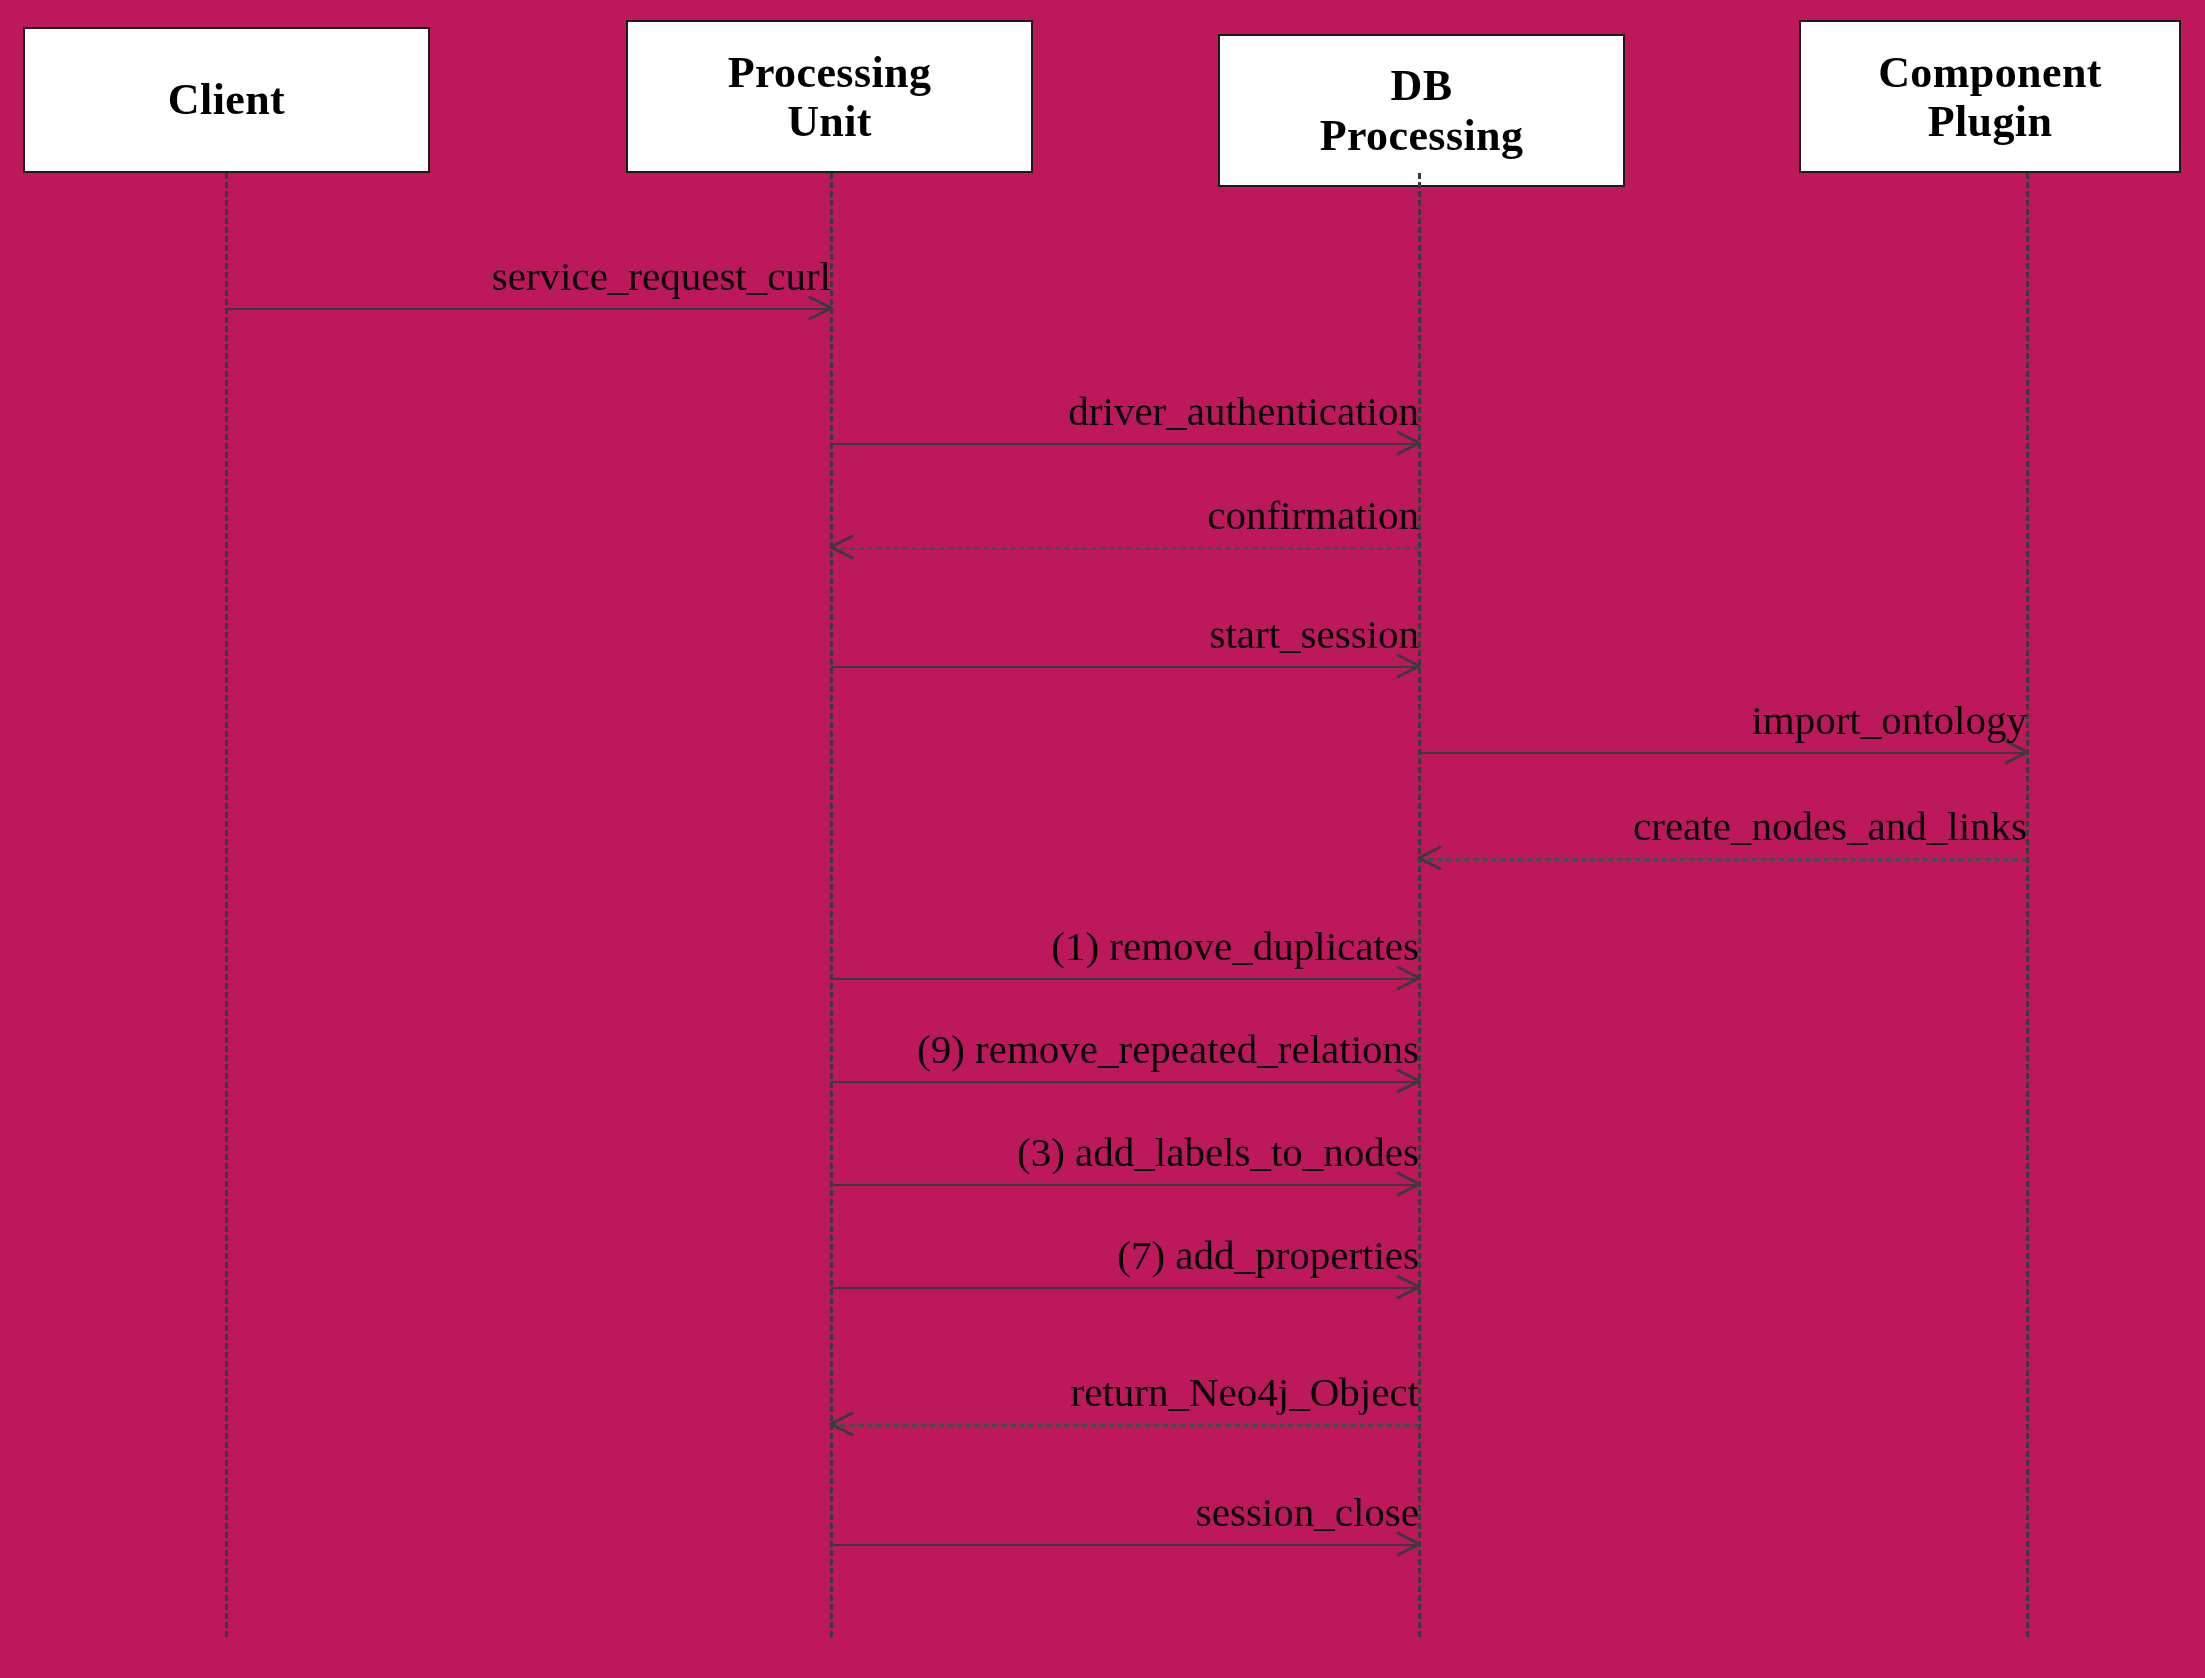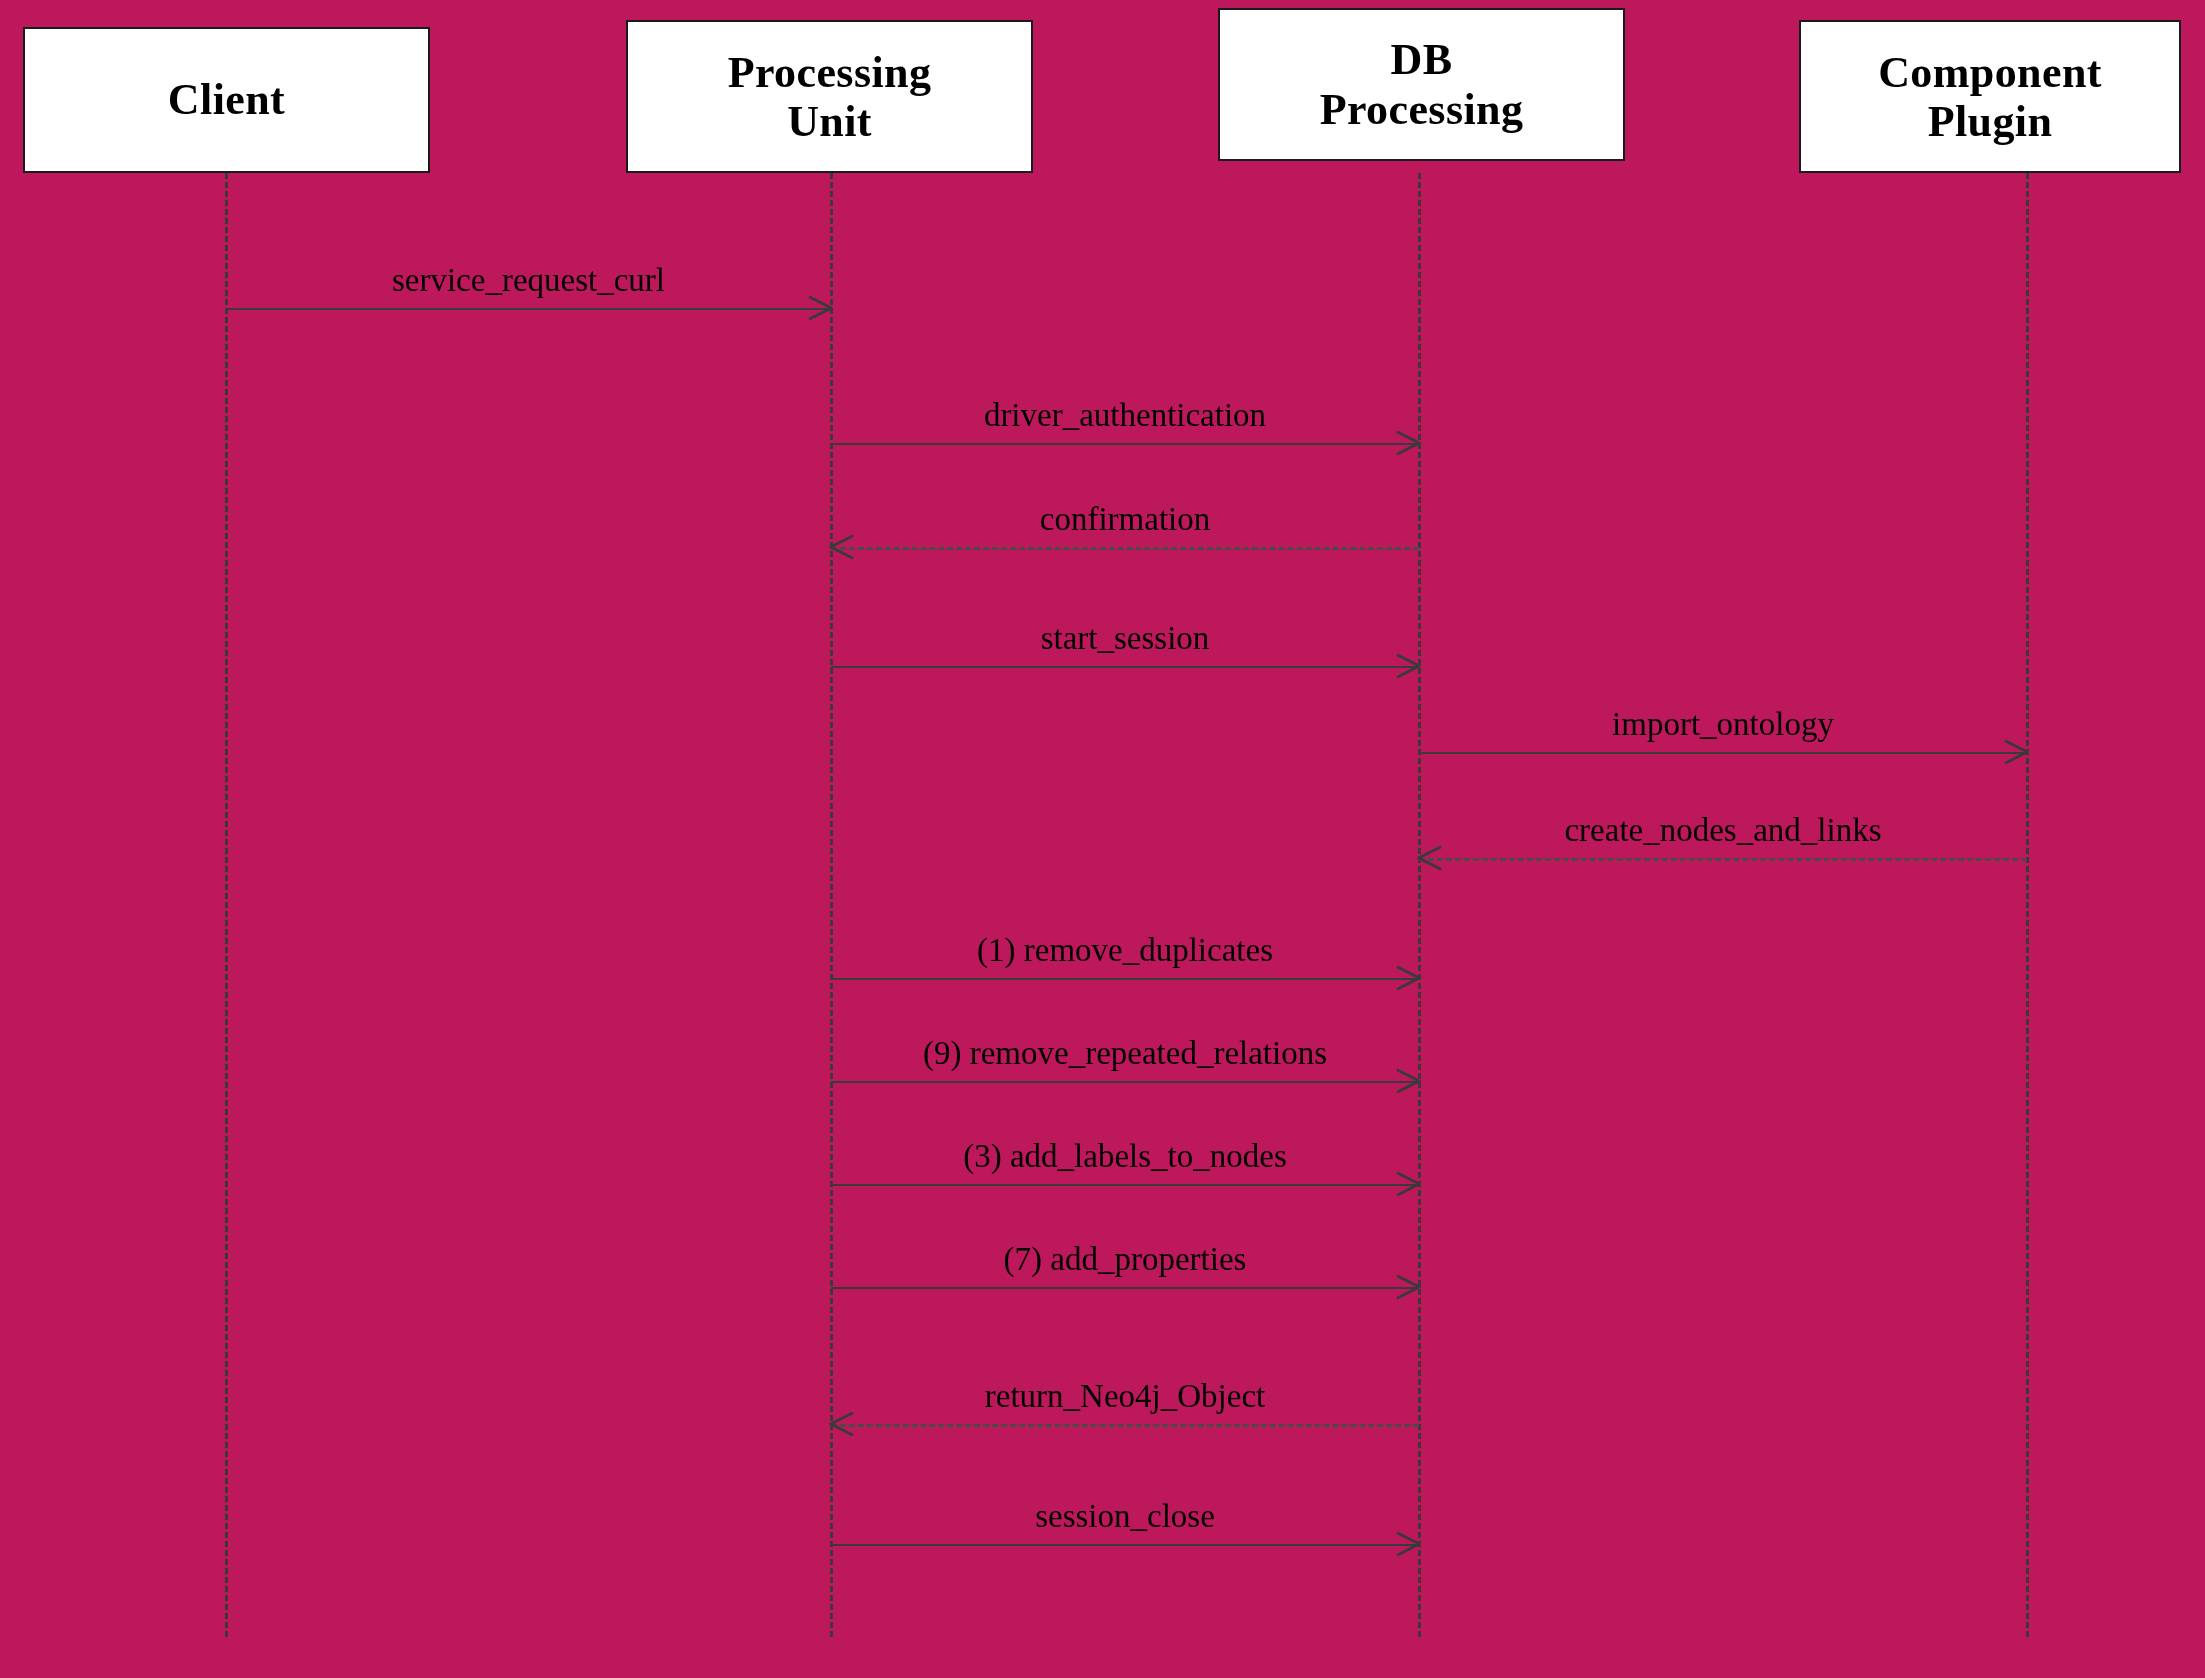--- a/index.html
+++ b/index.html
@@ -63,41 +63,41 @@
   }
   .msg.left .head {
     left: -2.4px;
   }
   .msg .head svg { display: block; }
   .msg .label {
     position: absolute;
     left: 0;
     width: 100%;
     bottom: 11.4px;
-    text-align: center;
-    font-size: 33px;
+    text-align: right;
+    font-size: 41px;
     color: #000000;
     white-space: nowrap;
     line-height: 1;
   }
 </style>
 </head>
 <body>
 
 <div id="canvas">
     <div class="actor-box" style="left: 23px; top: 27px; width: 407px; height: 146px;">
       <span>Client</span>
     </div>
     <div class="lifeline" style="left: 225px; top: 173px; height: 1464px;"></div>
     <div class="actor-box" style="left: 626px; top: 20.3px; width: 407px; height: 153px;">
       <span>Processing</span>
       <span class="line2">Unit</span>
     </div>
     <div class="lifeline" style="left: 830px; top: 173px; height: 1464px;"></div>
-    <div class="actor-box" style="left: 1218px; top: 8px; width: 407px; height: 153px;">
+    <div class="actor-box" style="left: 1218px; top: 34px; width: 407px; height: 153px;">
       <span>DB</span>
       <span class="line2">Processing</span>
     </div>
     <div class="lifeline" style="left: 1418px; top: 173px; height: 1464px;"></div>
     <div class="actor-box" style="left: 1799px; top: 20.3px; width: 382px; height: 153px;">
       <span>Component</span>
       <span class="line2">Plugin</span>
     </div>
     <div class="lifeline" style="left: 2026px; top: 173px; height: 1464px;"></div>
     <div class="msg right" style="left: 226px; top: 308px; width: 605px;">

